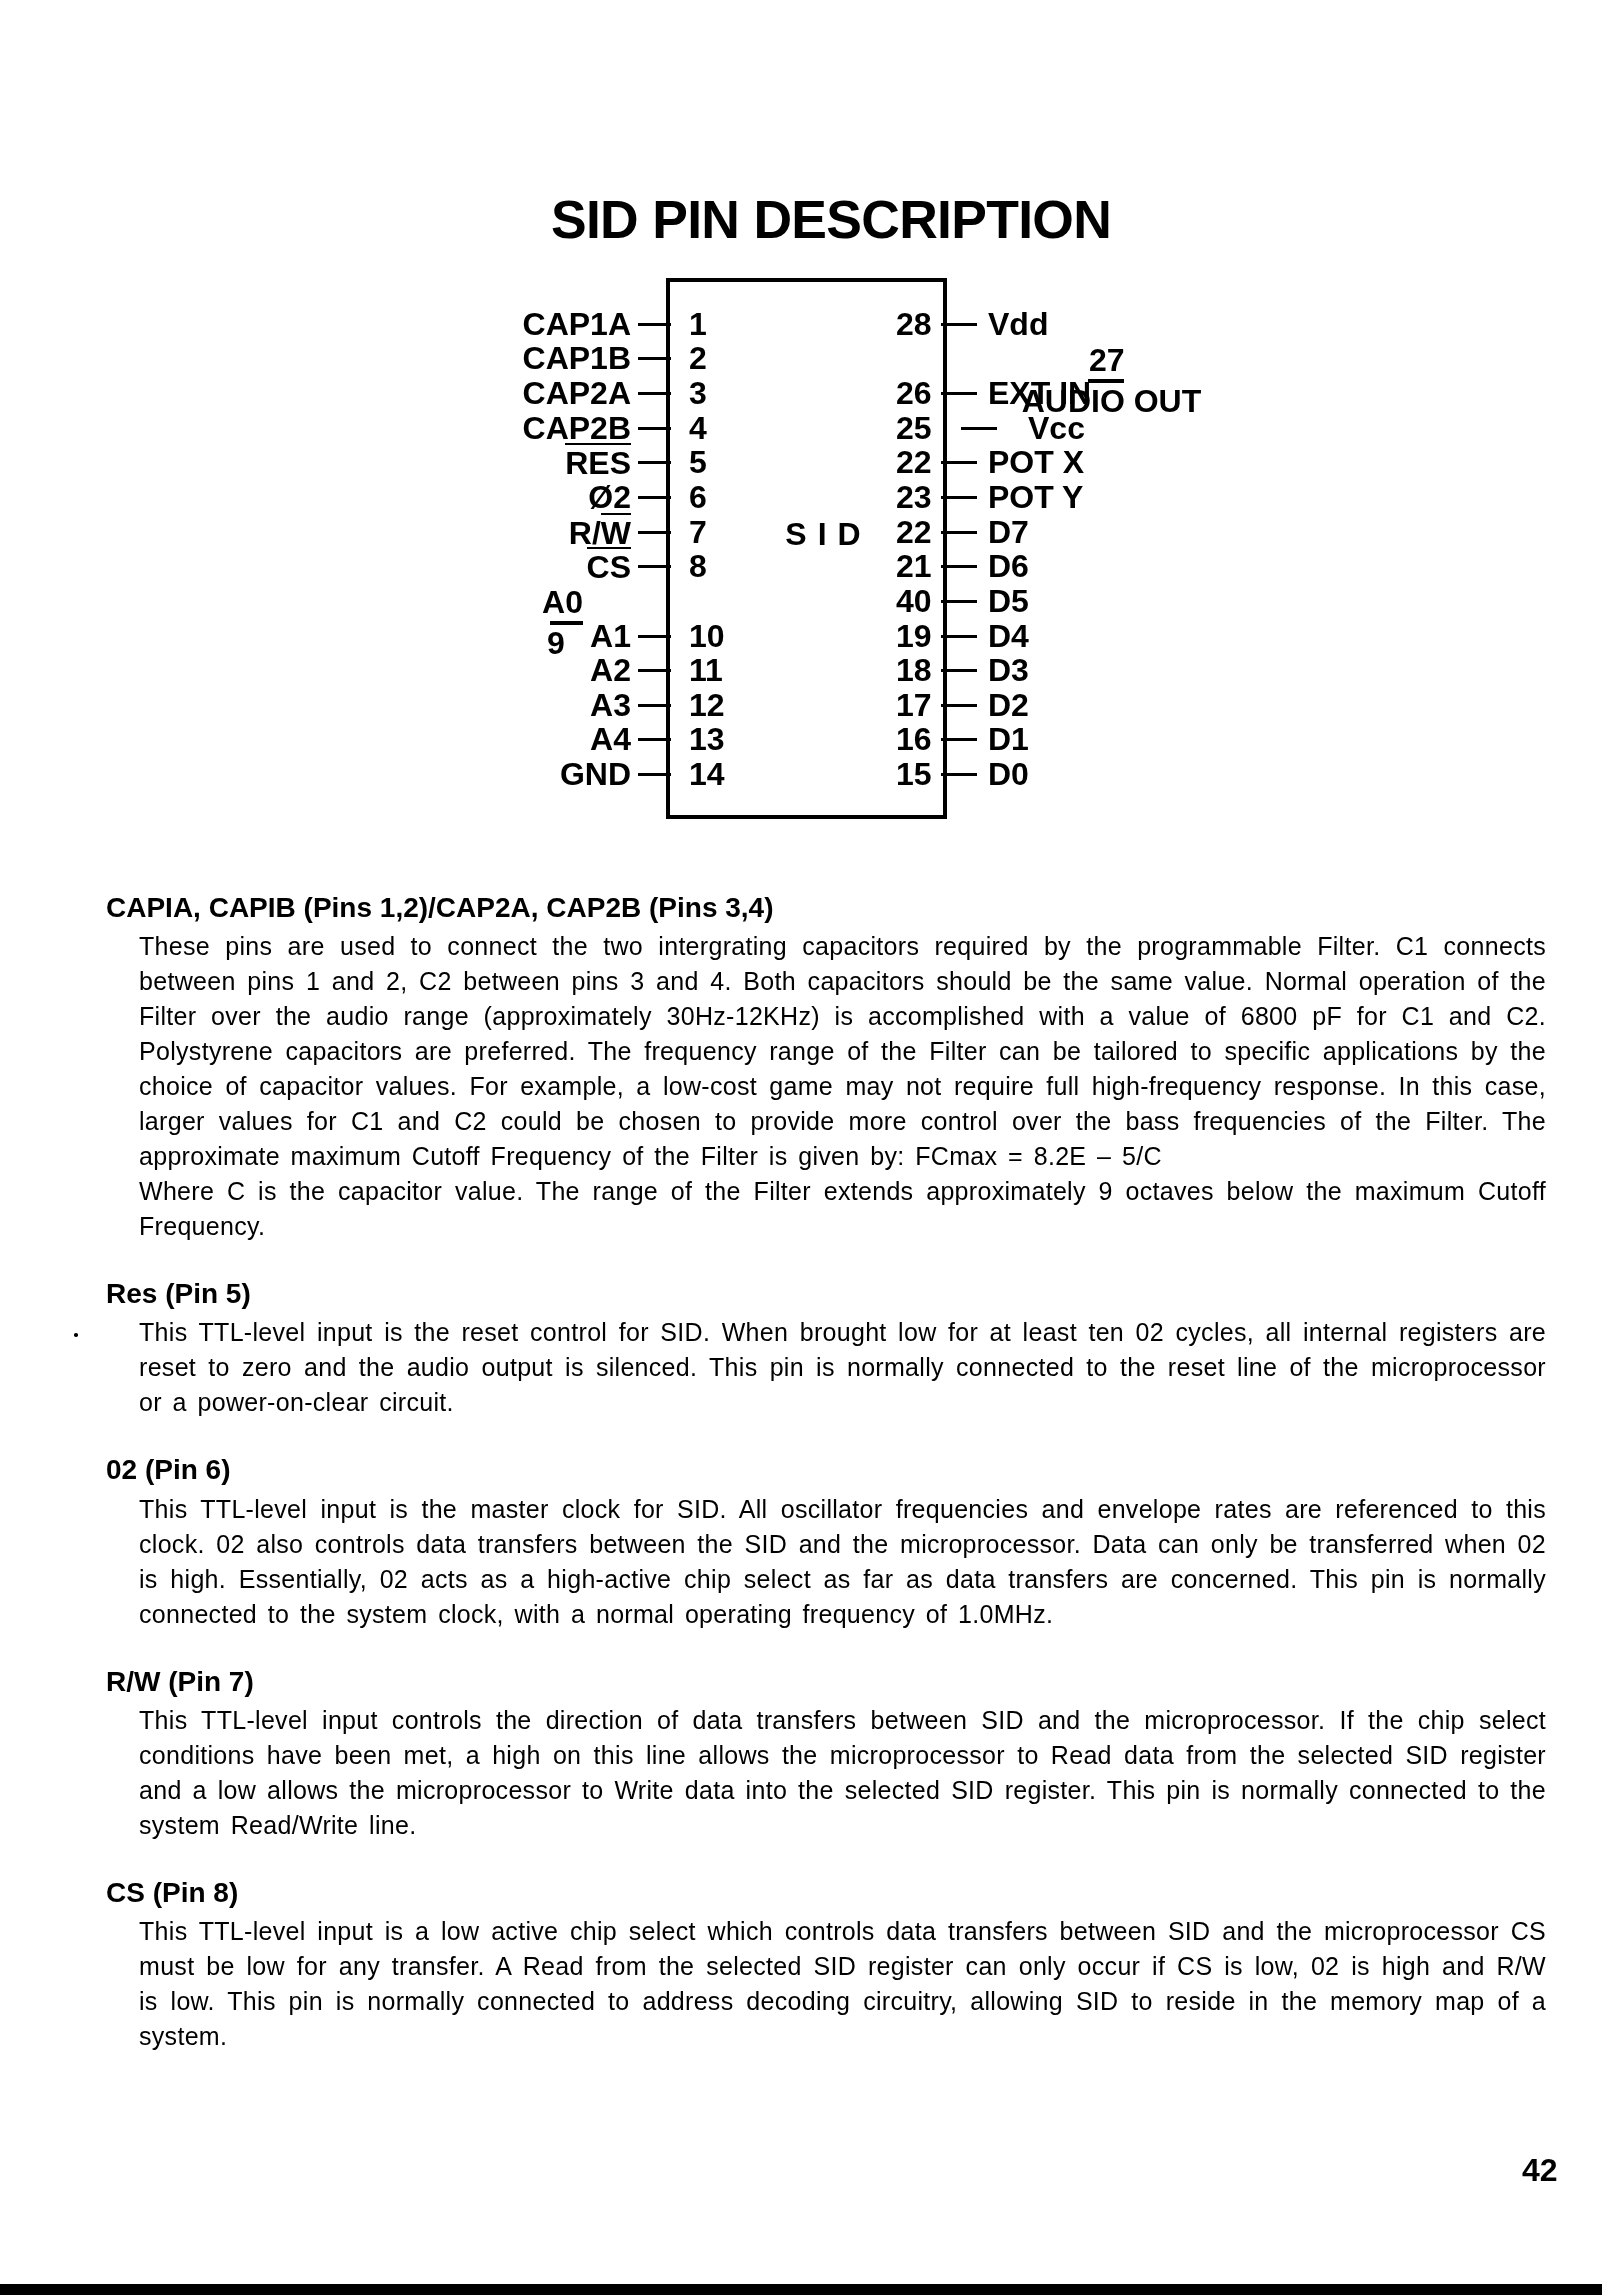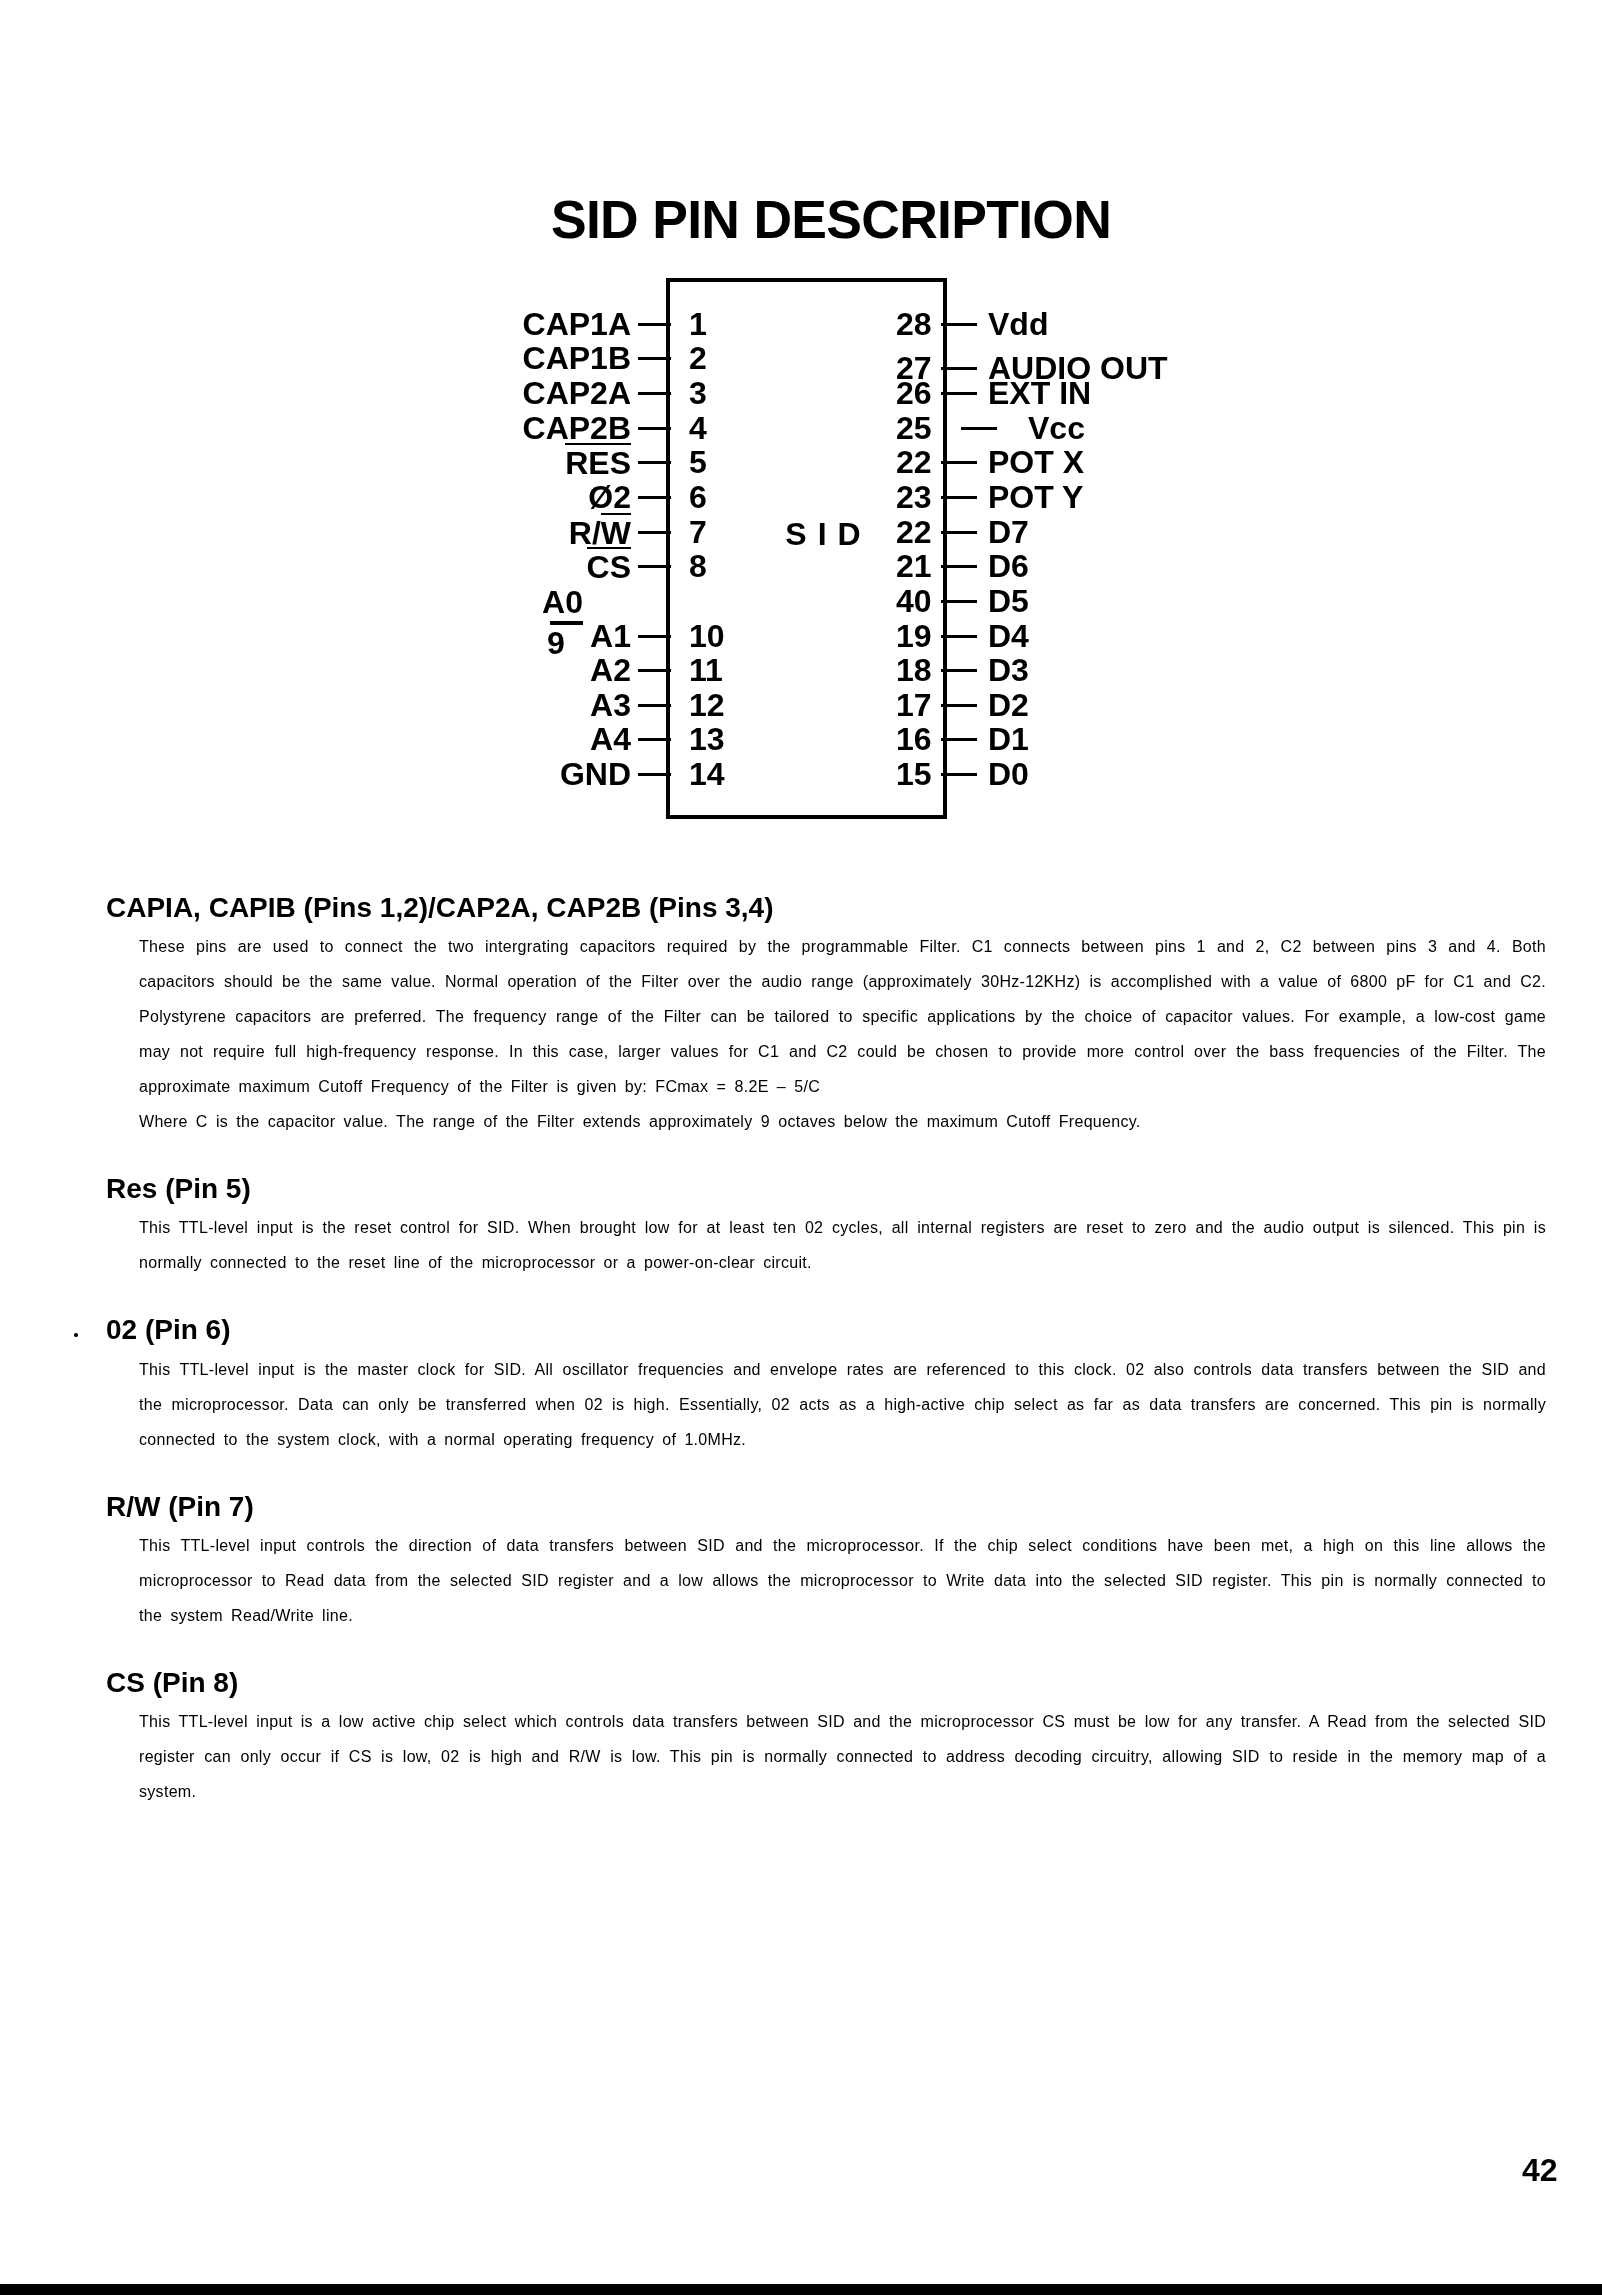--- a/index.html
+++ b/index.html
@@ -33,21 +33,21 @@
   .tick.l{width:33px;margin-left:7px;}
   .tick.r{width:36px;margin-right:11px;}
   .ol{display:inline-block;border-top:2.8px solid #000;padding-top:2.1px;line-height:1.05;}
   
   .content{position:absolute;left:106px;top:890px;width:1440px;}
   .content section{margin:0 0 32px 0;}
   .content h2{
     font-size:28px;line-height:35px;font-weight:700;margin:0 0 4.2px 0;letter-spacing:0;
   }
   .content p{
-    margin:0;padding-left:33px;font-size:16px;line-height:35px;
+    margin:0;padding-left:33px;font-size:25px;line-height:35px;
     text-align:justify;letter-spacing:0.3px;word-spacing:3.5px;
   }
   .pagenum{position:absolute;left:1522px;top:2152px;font-size:32px;font-weight:700;}
   .bottom-bar{position:absolute;left:0;bottom:0;width:100%;height:11px;background:#000;}
   .speck{position:absolute;left:74px;top:1333px;width:3.5px;height:3.5px;background:#000;border-radius:50%;}
 </style>
 </head>
 <body>
 
 <div class="page">
@@ -127,21 +127,21 @@
         <div class="pin-row left" style="top: 757px;">
           <div class="pin-label-left"><span>GND</span></div>
           <div class="tick l"></div>
           <div class="numwrap-left">14</div>
         </div>
         <div class="pin-row right" style="top: 307px;">
           <div class="num-right">28</div>
           <div class="tick r"></div>
           <div>Vdd</div>
         </div>
-        <div class="pin-row right" style="top: 351px;">
+        <div class="pin-row right" style="top: 342px; flex-direction: column;">
           <div class="num-right">27</div>
           <div class="tick r"></div>
           <div>AUDIO OUT</div>
         </div>
         <div class="pin-row right" style="top: 376px;">
           <div class="num-right">26</div>
           <div class="tick r"></div>
           <div>EXT IN</div>
         </div>
         <div class="pin-row right" style="top: 411px; gap: 20px;">

